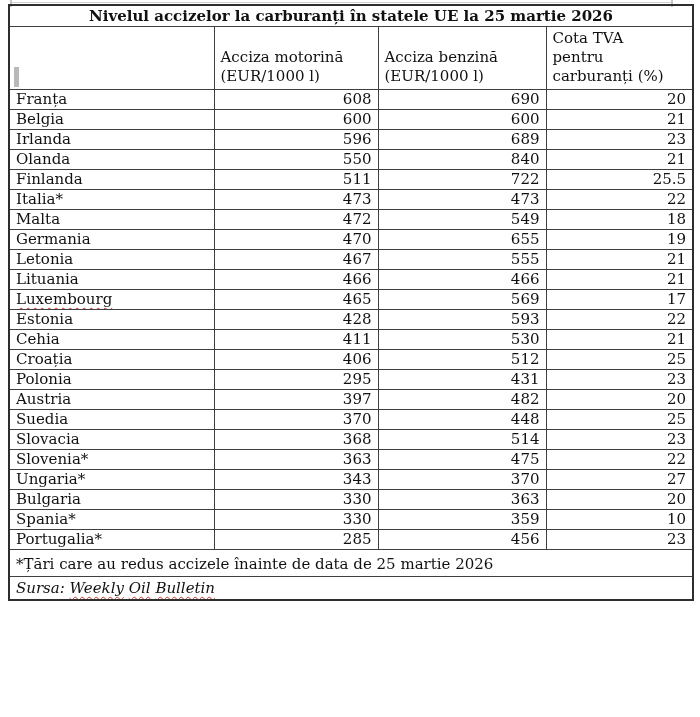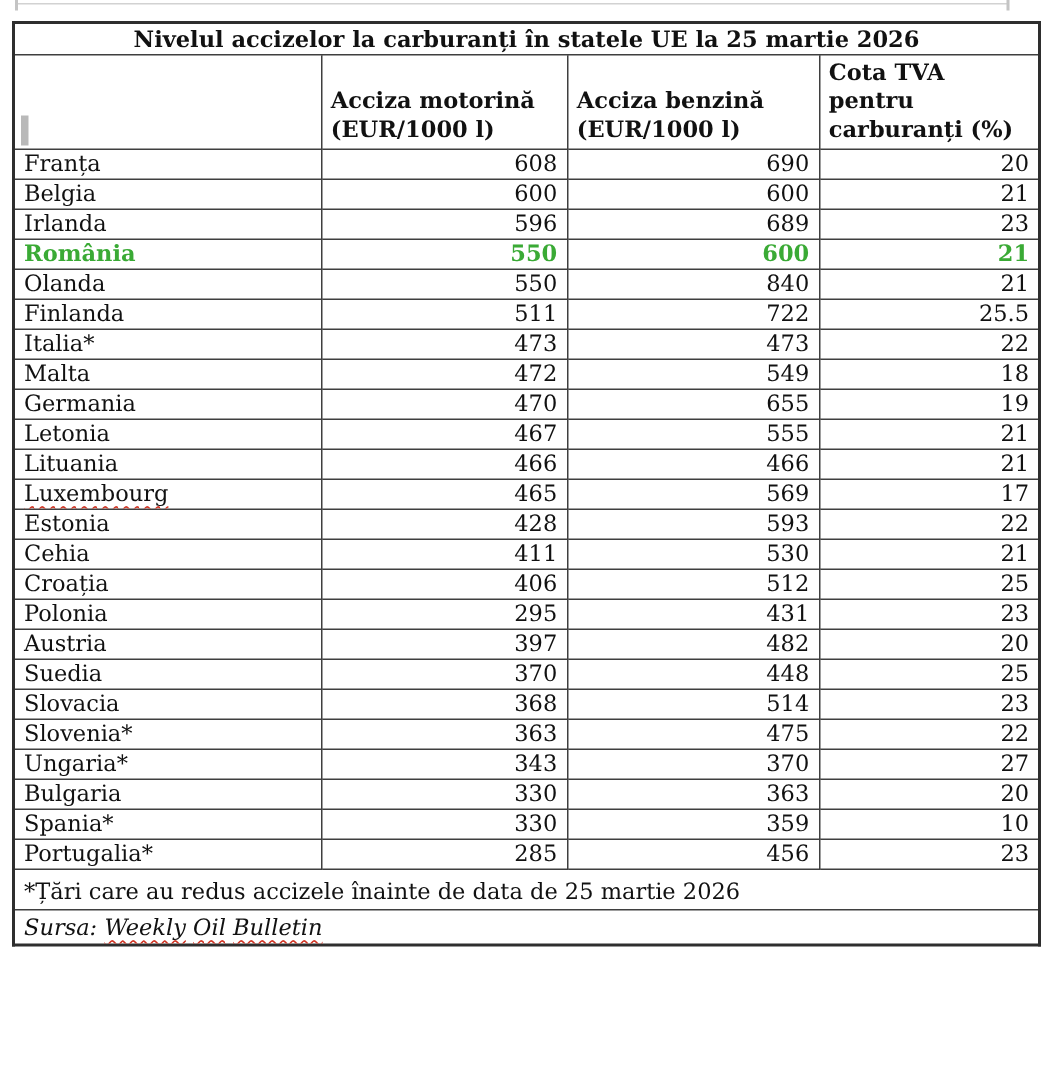--- a/index.html
+++ b/index.html
@@ -29,21 +29,21 @@
     background: #c4c4c4;
   }
   .artifact-vtick-right {
     position: absolute;
     top: 0; left: 671px;
     width: 2px; height: 7px;
     background: #c4c4c4;
   }
   table.excise {
     position: absolute;
-    top: 14px; left: 8px;
+    top: 4px; left: 8px;
     width: 684px;
     border-collapse: collapse;
     table-layout: fixed;
     border: 2px solid #2e2e2e;
   }
   table.excise th, table.excise td {
     border: 1px solid #3f3f3f;
     box-sizing: border-box;
     font-size: 15px;
     overflow: hidden;
@@ -53,21 +53,21 @@
     height: 20px;
     text-align: center;
     font-weight: bold;
     font-size: 15.5px;
     padding: 1px 4px;
   }
   tr.header-row th {
     height: 56px;
     text-align: left;
     vertical-align: bottom;
-    font-weight: bold;
+    font-weight: normal;
     padding: 2px 6px 3px 6px;
     line-height: 19px;
     white-space: pre-line;
   }
   th.corner-cell { position: relative; }
   .cursor-artifact {
     position: absolute;
     left: 4px; bottom: 2px;
     width: 5px; height: 20px;
     background: #b9b9b9;
@@ -145,26 +145,20 @@
         <td class="num"><span>600</span></td>
         <td class="num"><span>600</span></td>
         <td class="num"><span>21</span></td>
       </tr>
       <tr>
         <td class="country"><span>Irlanda</span></td>
         <td class="num"><span>596</span></td>
         <td class="num"><span>689</span></td>
         <td class="num"><span>23</span></td>
       </tr>
-      <tr class="highlight">
-        <td class="country"><span>România</span></td>
-        <td class="num"><span>550</span></td>
-        <td class="num"><span>600</span></td>
-        <td class="num"><span>21</span></td>
-      </tr>
       <tr>
         <td class="country"><span>Olanda</span></td>
         <td class="num"><span>550</span></td>
         <td class="num"><span>840</span></td>
         <td class="num"><span>21</span></td>
       </tr>
       <tr>
         <td class="country"><span>Finlanda</span></td>
         <td class="num"><span>511</span></td>
         <td class="num"><span>722</span></td>

